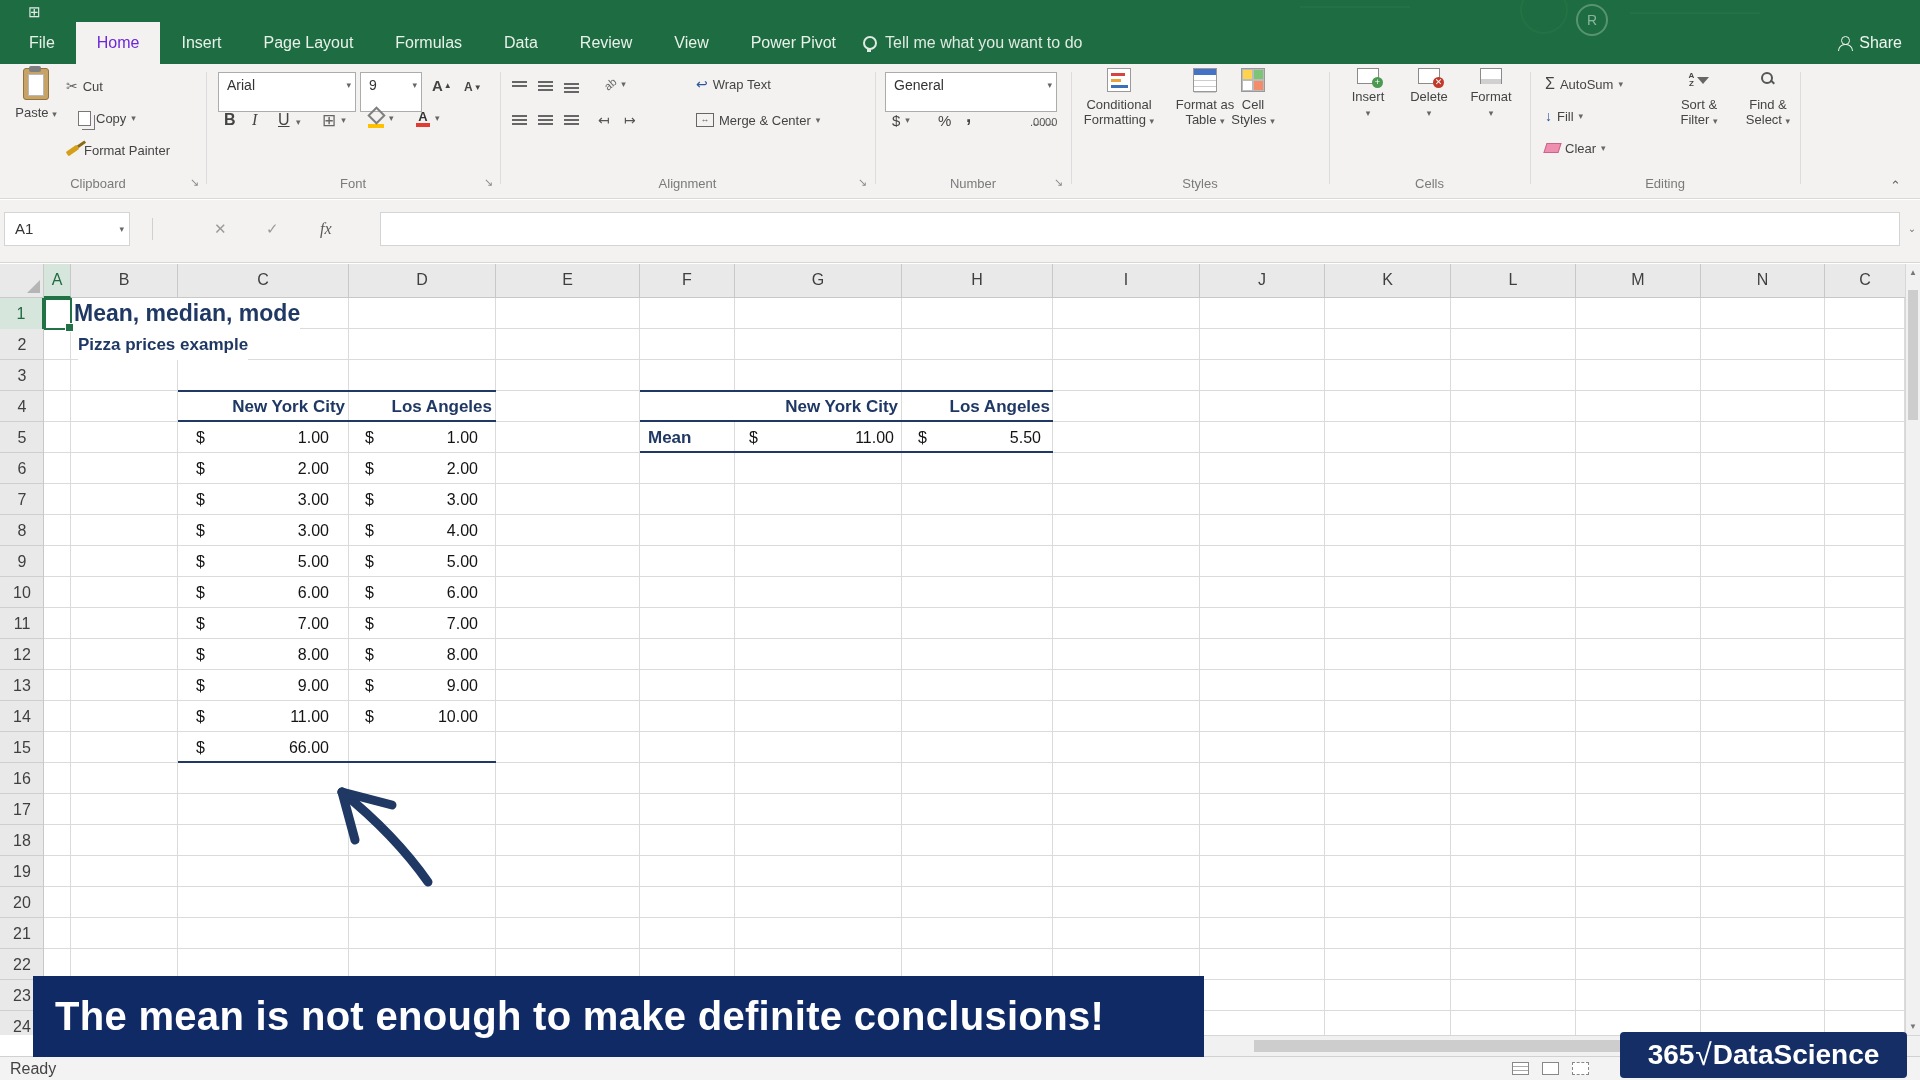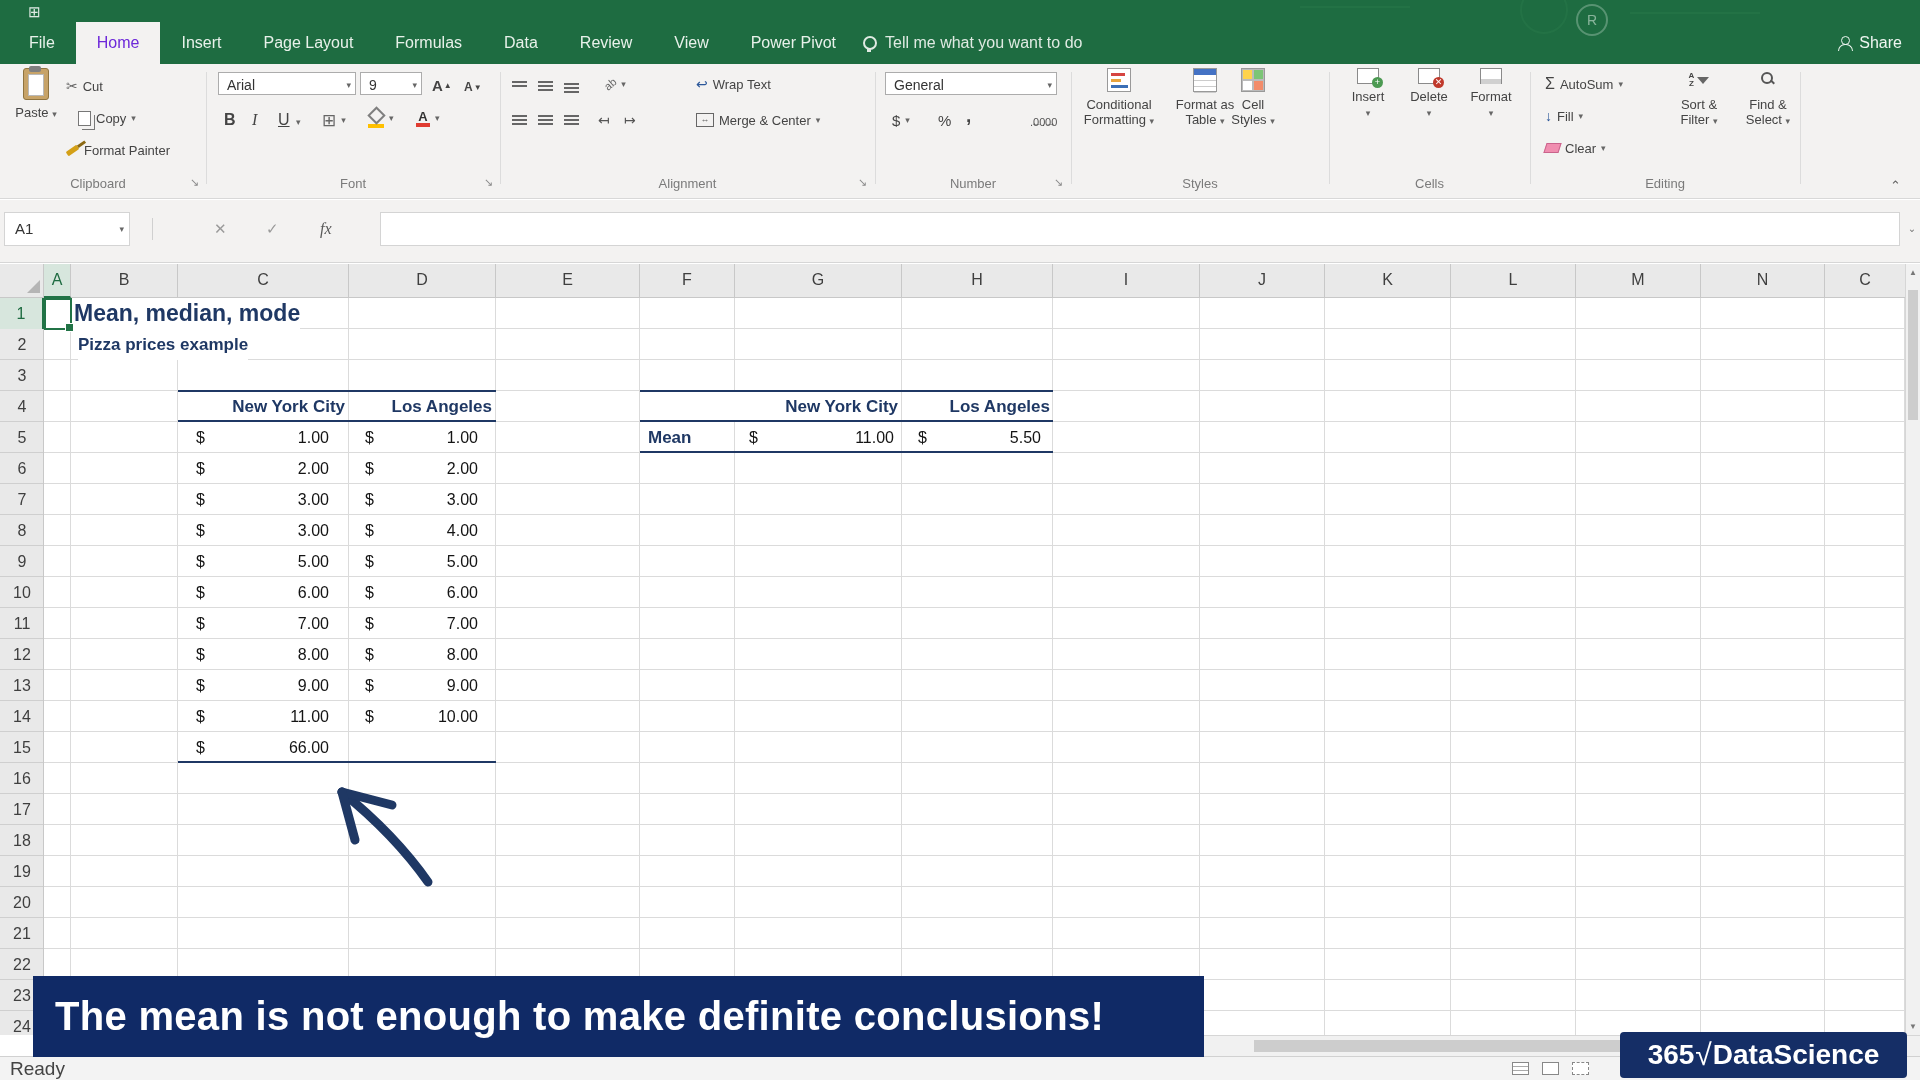--- a/index.html
+++ b/index.html
@@ -22,21 +22,21 @@
   .person .pb{position:absolute;left:0;top:8px;width:13px;height:6px;border:1.5px solid #EFF6F1;border-bottom:none;border-radius:7px 7px 0 0;}
   .rcircle{position:absolute;left:1576px;top:4px;width:28px;height:28px;border:2px solid #7FAE93;border-radius:50%;
            color:#CFE3D6;font-size:14px;text-align:center;line-height:28px;opacity:.6;}
   .qat{position:absolute;left:28px;top:3px;color:rgba(255,255,255,.85);font-size:15px;}
 
   
   #ribbon{position:absolute;left:0;top:64px;width:1920px;height:135px;background:#F3F2F1;border-bottom:1px solid #D8D8D8;box-sizing:border-box;}
   .gdiv{position:absolute;top:8px;height:112px;width:1px;background:#DCDCDC;}
   .grp-label{position:absolute;top:112px;font-size:13px;color:#7A7A7A;text-align:center;}
   .launcher{position:absolute;top:112px;font-size:11px;color:#8A8A8A;}
-  .combo{position:absolute;height:23px;background:#fff;border:1px solid #ACACAC;font-size:14px;color:#333;line-height:24px;box-sizing:border-box;}
+  .combo{position:absolute;height:40px;background:#fff;border:1px solid #ACACAC;font-size:14px;color:#333;line-height:24px;box-sizing:border-box;}
   .combo .ctext{padding-left:8px;}
   .combo .dd{position:absolute;right:4px;top:0;}
   .dd{color:#666;font-size:9px;line-height:inherit;}
   .smallbtn{position:absolute;font-size:13px;color:#444;white-space:nowrap;display:flex;align-items:center;gap:5px;height:24px;}
   .bigbtn{position:absolute;top:4px;text-align:center;font-size:13px;color:#444;line-height:15px;}
   .bicon{display:block;margin:0 auto 5px auto;}
   .glyph{font-size:14px;color:#666;}
 
   .ic-paste{width:24px;height:30px;background:#C7A368;border:1px solid #8F7440;border-radius:3px;position:relative;}
   .ic-paste:before{content:"";position:absolute;left:5px;top:-3px;width:12px;height:6px;background:#7F7F7F;border-radius:2px;}
@@ -84,21 +84,21 @@
   .navy{color:#1F3864;font-weight:bold;}
   .tblline{position:absolute;height:2px;background:#1F3864;z-index:6;}
 
   
   #hscroll{position:absolute;left:44px;top:1035px;width:1876px;height:21px;background:#F1F1F1;border-top:1px solid #D6D6D6;box-sizing:border-box;z-index:40;}
   #hthumb{position:absolute;left:1210px;top:4px;width:480px;height:12px;background:#CDCDCD;}
   #vscroll{position:absolute;left:1905px;top:264px;width:15px;height:771px;background:#F1F1F1;border-left:1px solid #D6D6D6;box-sizing:border-box;z-index:40;}
   #vthumb{position:absolute;left:2px;top:26px;width:10px;height:130px;background:#CDCDCD;}
   .varrow{position:absolute;left:0;width:14px;text-align:center;font-size:8px;color:#777;}
   #statusbar{position:absolute;left:0;top:1056px;width:1920px;height:24px;background:#F3F3F3;border-top:1px solid #D1D1D1;box-sizing:border-box;z-index:41;}
-  #status-ready{position:absolute;left:10px;top:0;line-height:23px;font-size:19px;color:#444;}
+  #status-ready{position:absolute;left:10px;top:0;line-height:23px;font-size:16px;color:#444;}
   .viewic{position:absolute;top:5px;width:17px;height:13px;border:1px solid #888;background:#fff;box-sizing:border-box;}
 
   #caption{position:absolute;left:33px;top:976px;width:1171px;height:81px;background:#102A66;z-index:50;display:flex;align-items:center;}
   #caption span{color:#fff;font-size:40px;font-weight:bold;padding-left:22px;letter-spacing:.3px;white-space:nowrap;}
   #logo{position:absolute;left:1620px;top:1032px;width:287px;height:46px;background:#152E66;border-radius:4px;z-index:60;
         display:flex;align-items:center;justify-content:center;color:#fff;font-weight:bold;font-size:28px;}
   #logo .chk{font-weight:normal;font-size:30px;margin:0 1px;}
 
   #a1sel{position:absolute;left:44px;top:298px;width:28px;height:32px;border:2px solid #217346;box-sizing:border-box;z-index:25;background:transparent;}
   #a1handle{position:absolute;right:-4px;bottom:-4px;width:7px;height:7px;background:#217346;border:1px solid #fff;}

